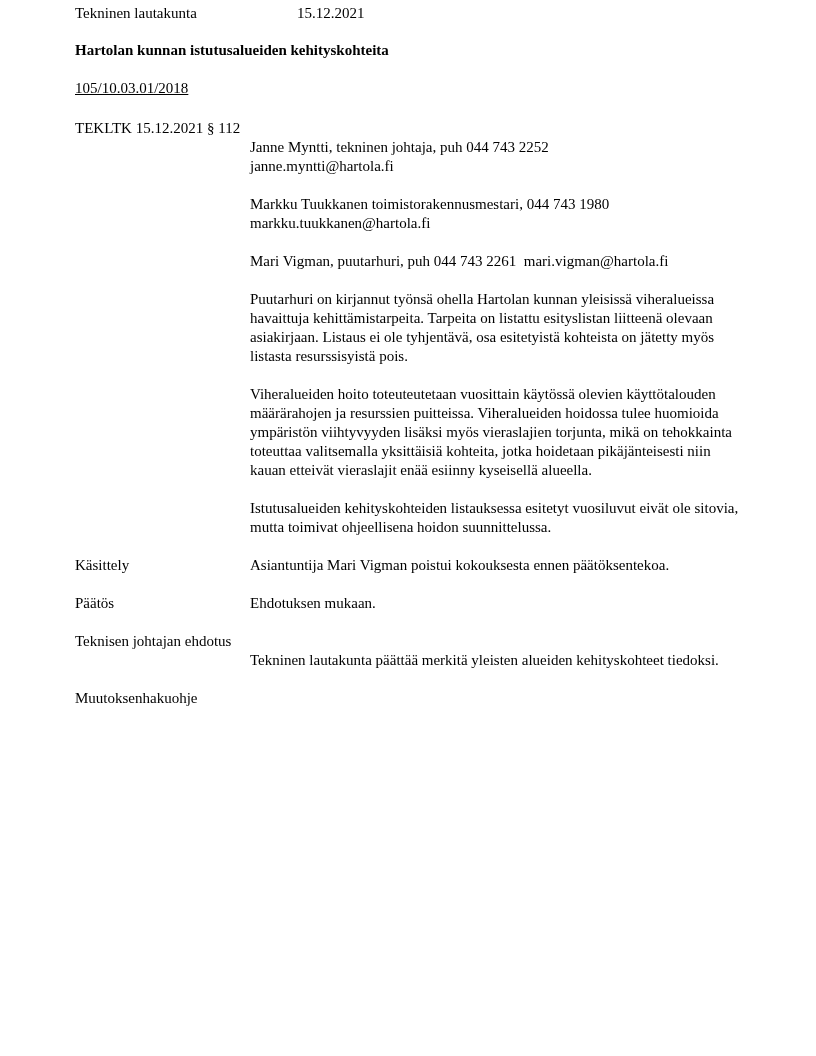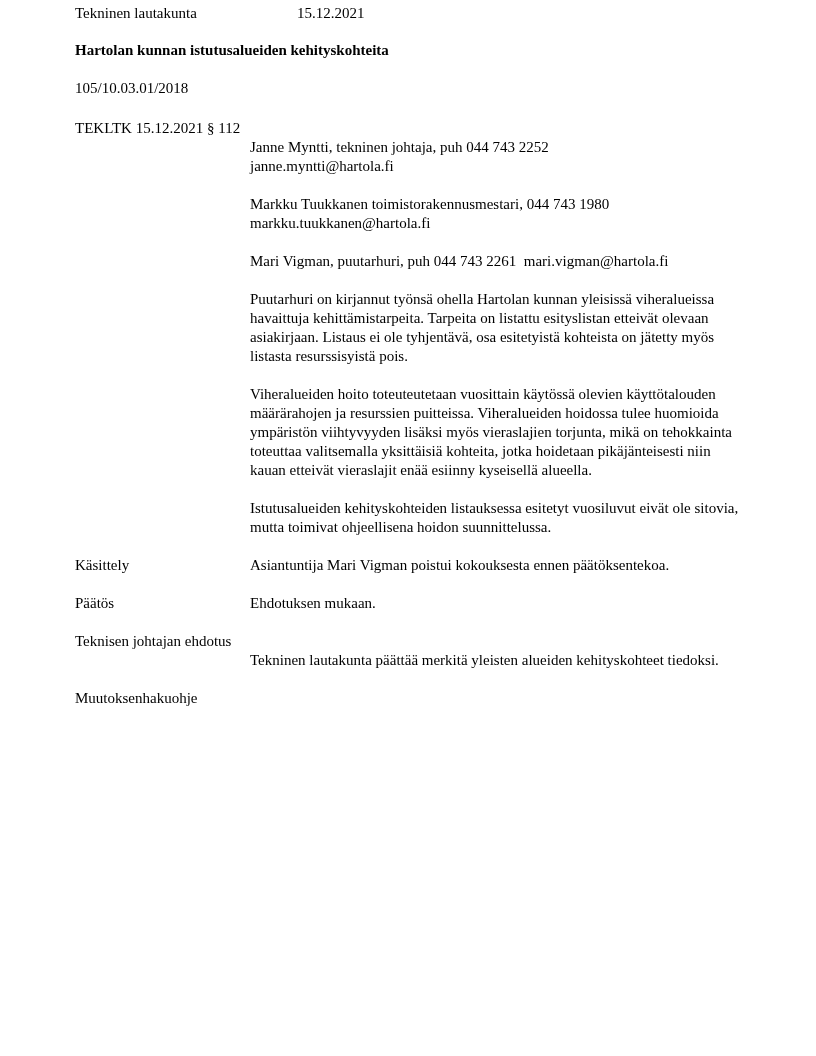--- a/index.html
+++ b/index.html
@@ -23,21 +23,21 @@
     margin-bottom: 18px;
   }
   .doc-header .col1 { width: 222px; flex-shrink: 0; }
   .doc-header .col2 { width: 224px; flex-shrink: 0; }
   .doc-header .col3 { flex: 1; }
 
   .doc-title {
     font-weight: bold;
     margin-bottom: 19px;
   }
-  .case-number { margin-bottom: 21px; }
+  .case-number { margin-bottom: 21px; text-decoration: underline; }
   .section-heading { margin-bottom: 0; }
 
   
   .indent {
     margin-left: 175px;
     width: 490px;
   }
   .contact-group { margin-bottom: 19px; }
   .contact-line { white-space: pre-wrap; }
   .paragraph { margin-bottom: 19px; }
@@ -76,21 +76,21 @@
     </div>
     <div class="contact-group">
       <div class="contact-line">Markku Tuukkanen toimistorakennusmestari, 044 743 1980</div>
       <div class="contact-line">markku.tuukkanen@hartola.fi</div>
     </div>
     <div class="contact-group">
       <div class="contact-line">Mari Vigman, puutarhuri, puh 044 743 2261  mari.vigman@hartola.fi</div>
     </div>
   </div>
 
-  <div class="indent paragraph">Puutarhuri on kirjannut työnsä ohella Hartolan kunnan yleisissä viheralueissa havaittuja kehittämistarpeita. Tarpeita on listattu esityslistan etteivät olevaan asiakirjaan. Listaus ei ole tyhjentävä, osa esitetyistä kohteista on jätetty myös listasta resurssisyistä pois.</div>
+  <div class="indent paragraph">Puutarhuri on kirjannut työnsä ohella Hartolan kunnan yleisissä viheralueissa havaittuja kehittämistarpeita. Tarpeita on listattu esityslistan liitteenä olevaan asiakirjaan. Listaus ei ole tyhjentävä, osa esitetyistä kohteista on jätetty myös listasta resurssisyistä pois.</div>
   <div class="indent paragraph">Viheralueiden hoito toteuteutetaan vuosittain käytössä olevien käyttötalouden määrärahojen ja resurssien puitteissa. Viheralueiden hoidossa tulee huomioida ympäristön viihtyvyyden lisäksi myös vieraslajien torjunta, mikä on tehokkainta toteuttaa valitsemalla yksittäisiä kohteita, jotka hoidetaan pikäjänteisesti niin kauan etteivät vieraslajit enää esiinny kyseisellä alueella.</div>
   <div class="indent paragraph">Istutusalueiden kehityskohteiden listauksessa esitetyt vuosiluvut eivät ole sitovia, mutta toimivat ohjeellisena hoidon suunnittelussa.</div>
 
   <div class="row">
     <div class="row-label">Käsittely</div>
     <div class="row-content">Asiantuntija Mari Vigman poistui kokouksesta ennen päätöksentekoa.</div>
   </div>
 
   <div class="row">
     <div class="row-label">Päätös</div>

